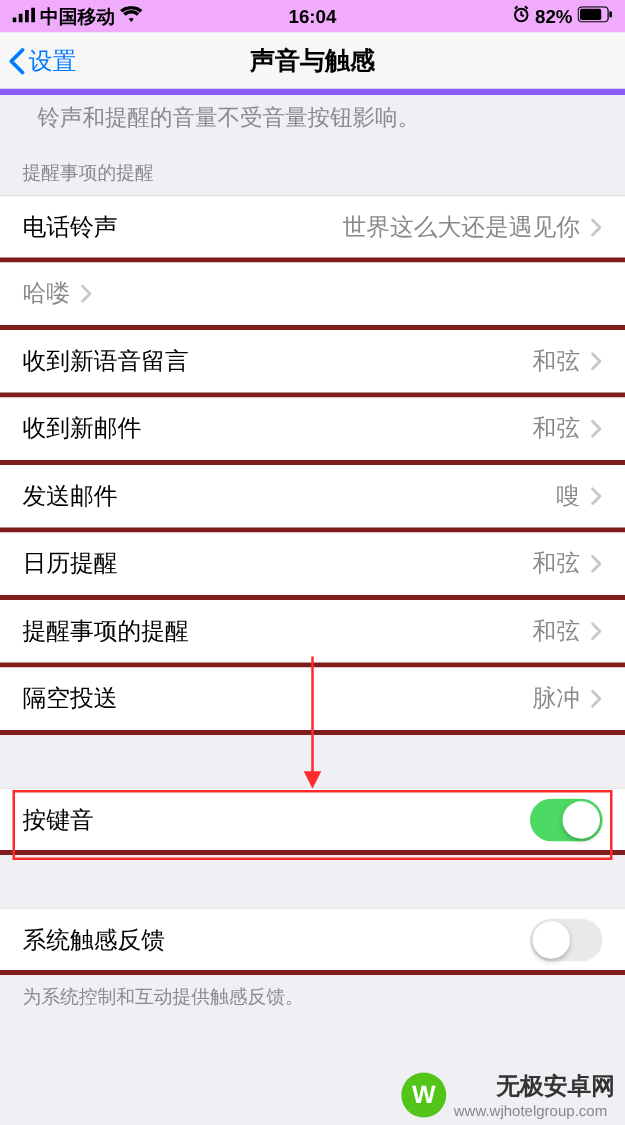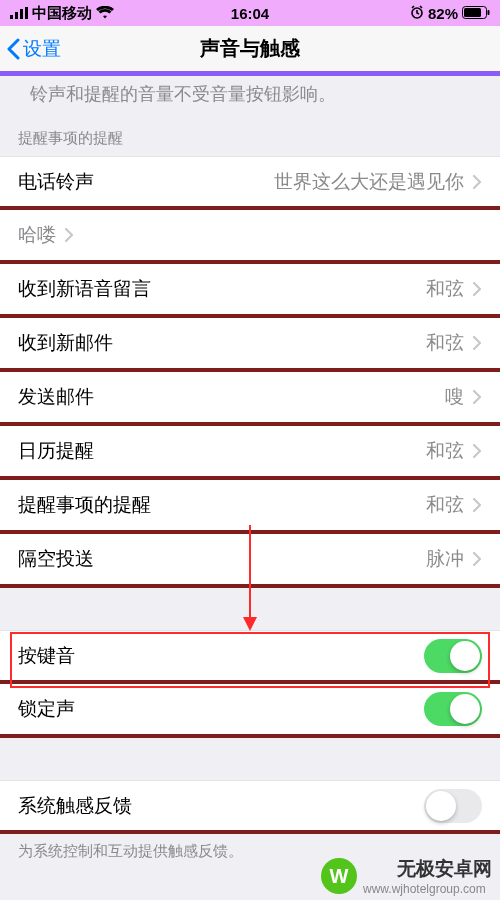--- a/index.html
+++ b/index.html
@@ -163,26 +163,20 @@
 
 <div class="gap"></div>
 
 <div id="switch-list">
     <div class="cell first">
       <span class="cell-label">按键音</span>
       <div class="toggle on">
         <div class="knob"></div>
       </div>
     </div>
-    <div class="cell">
-      <span class="cell-label">锁定声</span>
-      <div class="toggle on">
-        <div class="knob"></div>
-      </div>
-    </div>
   </div>
 
 <div class="gap"></div>
 
 <div id="haptic-list">
     <div class="cell first">
       <span class="cell-label">系统触感反馈</span>
       <div class="toggle off">
         <div class="knob"></div>
       </div>

